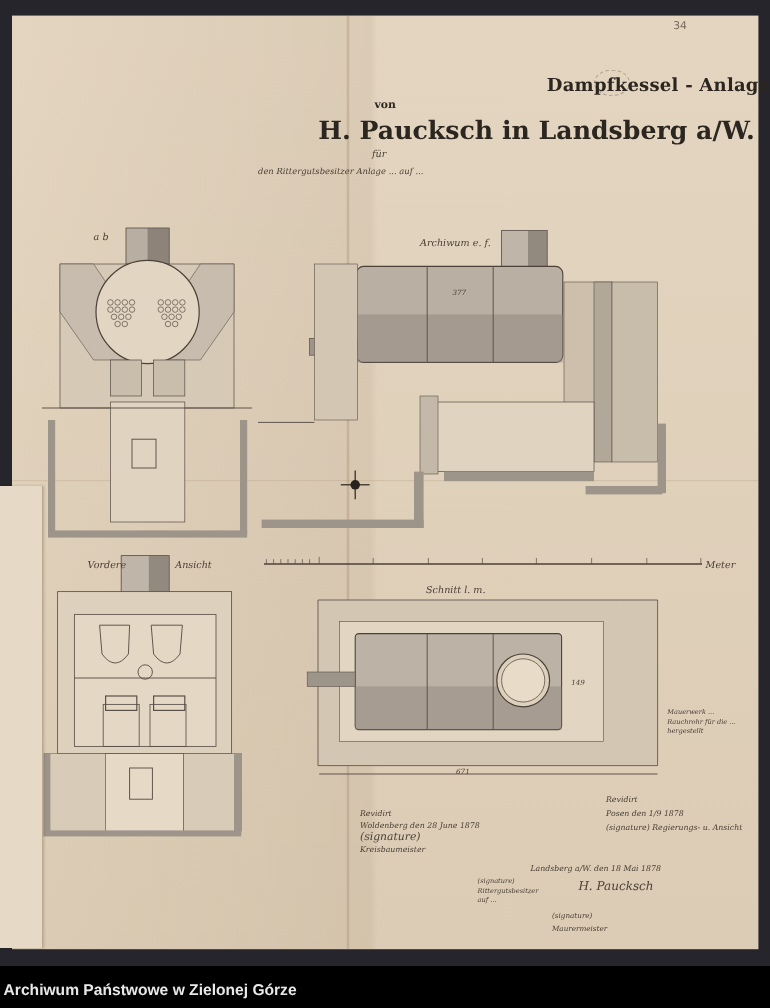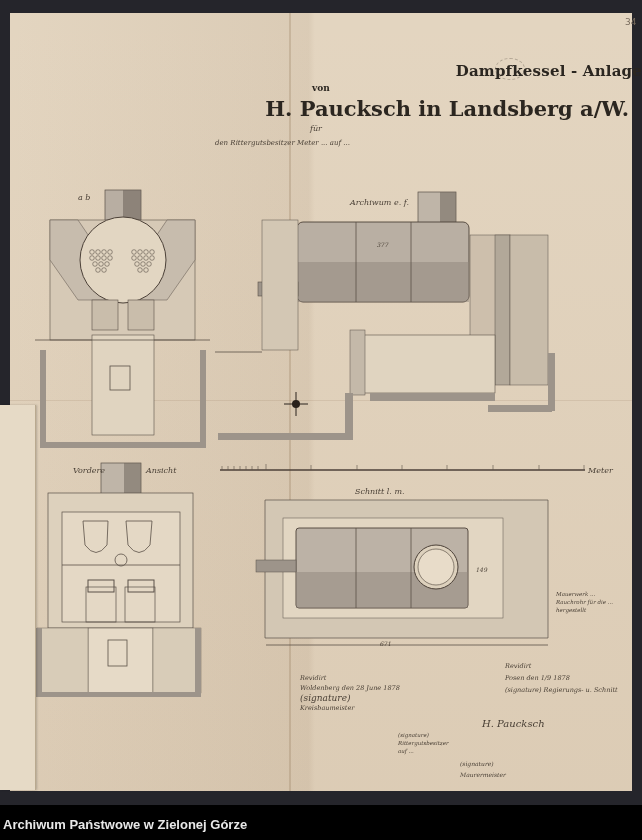--- a/index.html
+++ b/index.html
@@ -8,21 +8,21 @@
   .paper{position:absolute;left:10px;top:13px;width:622px;height:778px;background:#e2d3bd;
     background-image:linear-gradient(90deg,rgba(0,0,0,0) 0,rgba(120,90,60,.08) 48%,rgba(0,0,0,0) 49%,rgba(0,0,0,0) 100%),
       linear-gradient(180deg,rgba(255,255,255,.05),rgba(150,120,90,.08));}
   .fold-v{position:absolute;left:289px;top:13px;width:2px;height:778px;background:rgba(140,110,80,.25);}
   .fold-h{position:absolute;left:10px;top:400px;width:622px;height:1px;background:rgba(140,110,80,.15);}
   .flap{position:absolute;left:0;top:405px;width:35px;height:385px;background:#e6dac6;border-right:1px solid #b9a98f;box-shadow:1px 0 2px rgba(0,0,0,.2);}
   .title1{position:absolute;left:0;width:642px;top:62px;text-align:right;font-family:"DejaVu Serif",serif;font-weight:bold;font-size:15px;color:#2b2620;letter-spacing:.2px;}
   .title-von{position:absolute;left:0;width:642px;top:83px;text-align:center;font-size:9px;font-weight:bold;color:#2b2620;}
   .title2{position:absolute;left:0;width:629px;top:96px;text-align:right;font-weight:bold;font-size:21px;color:#2b2620;}
   .script{position:absolute;font-family:"DejaVu Serif",serif;font-style:italic;color:#4a4036;}
-  .pagenum{position:absolute;left:625px;top:17px;font-size:9px;color:#7a6d5e;font-family:"DejaVu Sans",sans-serif;}
+  .pagenum{position:absolute;left:561px;top:17px;font-size:9px;color:#7a6d5e;font-family:"DejaVu Sans",sans-serif;}
   .stamp{position:absolute;left:495px;top:58px;width:28px;height:20px;border:1px dashed rgba(90,80,70,.35);border-radius:50%;}
   svg.draw{position:absolute;left:0;top:0;}
   .ink{stroke:#5a5048;fill:none;stroke-width:.8;}
   .watermark{position:absolute;left:0;top:805px;width:642px;height:35px;background:#000;}
   .wm-text{position:absolute;left:3px;top:817px;font-family:"Liberation Sans",sans-serif;font-weight:bold;font-size:13px;color:#e8e8e8;}
   .lbl{position:absolute;font-family:"DejaVu Serif",serif;font-style:italic;font-size:8px;color:#4a4036;}
 </style>
 </head>
 <body>
 
@@ -31,21 +31,21 @@
 <div class="fold-v"></div>
 <div class="fold-h"></div>
 
 <div class="pagenum">34</div>
 <div class="stamp"></div>
 
 <div class="title1">Dampfkessel - Anlage</div>
 <div class="title-von">von</div>
 <div class="title2">H. Paucksch in Landsberg a/W.</div>
 <div class="script" style="left:310px;top:124px;font-size:8px;">für</div>
-<div class="script" style="left:215px;top:139px;font-size:7px;width:240px;">den Rittergutsbesitzer Meter ... auf ...</div>
+<div class="script" style="left:215px;top:139px;font-size:7px;width:240px;">den Rittergutsbesitzer Anlage ... auf ...</div>
 
 <svg class="draw" width="642" height="805">
 
   <g>
     <rect x="105" y="190" width="36" height="34" fill="#b8aea2" stroke="#5a5048" stroke-width=".7"></rect>
     <rect x="123" y="190" width="18" height="34" fill="#6f665d" opacity=".6"></rect>
     <rect x="50" y="220" width="145" height="120" fill="#d6c9b6" stroke="#5a5048" stroke-width=".6"></rect>
     <polygon points="50,220 78,220 105,260 105,300 78,300 50,260" fill="#c7bcad" stroke="#5a5048" stroke-width=".5"></polygon>
     <polygon points="195,220 167,220 140,260 140,300 167,300 195,260" fill="#c7bcad" stroke="#5a5048" stroke-width=".5"></polygon>
     <circle cx="123" cy="260" r="43" fill="#e2d6c2" stroke="#4c4138" stroke-width="1"></circle>
@@ -186,23 +186,24 @@
 
 <div class="script" style="left:300px;top:673px;width:120px;font-size:6.5px;line-height:10px;">
   <div>Revidirt</div>
   <div>Woldenberg den 28 June 1878</div>
   <div style="font-size:9px;">(signature)</div>
   <div>Kreisbaumeister</div>
 </div>
 <div class="script" style="left:505px;top:660px;width:125px;font-size:6.5px;line-height:12px;">
   <div>Revidirt</div>
   <div>Posen den 1/9 1878</div>
-  <div>(signature) Regierungs- u. Schnitt</div>
+  <div>(signature) Regierungs- u. Ansicht</div>
 </div>
 <div class="script" style="left:442px;top:716px;width:150px;font-size:6.5px;line-height:16px;">
+  <div>Landsberg a/W. den 18 Mai 1878</div>
   <div style="font-size:10px;margin-left:40px;">H. Paucksch</div>
 </div>
 <div class="script" style="left:398px;top:731px;width:80px;font-size:5.5px;line-height:8px;">
   <div>(signature)</div>
   <div>Rittergutsbesitzer</div>
   <div>auf ...</div>
 </div>
 <div class="script" style="left:460px;top:758px;width:90px;font-size:6px;line-height:11px;">
   <div>(signature)</div>
   <div>Maurermeister</div>

